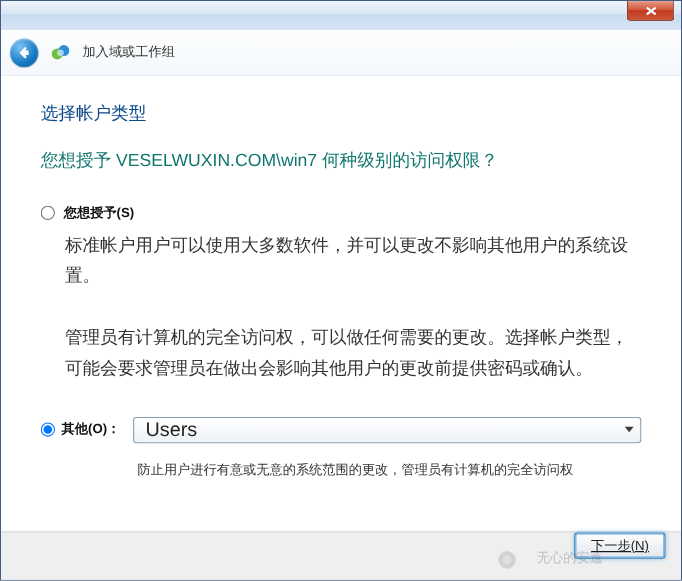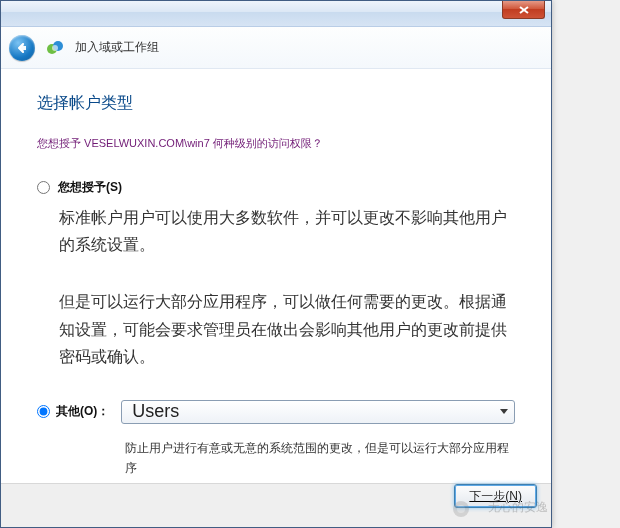--- a/index.html
+++ b/index.html
@@ -3,21 +3,21 @@
   <meta charset="utf-8">
   <style>
     * { margin: 0; padding: 0; box-sizing: border-box; }
     body {
       font-family: "Microsoft YaHei", "Segoe UI", Tahoma, sans-serif;
       width: 620px; height: 528px;
       background: #f0f0f0;
       overflow: hidden;
     }
     .window {
-      width: 552px; height: 528px;
+      width: 620px; height: 528px;
       background: #fff;
       border: 1px solid #415d83;
       display: flex; flex-direction: column;
       box-shadow: 0 0 6px rgba(0,0,0,0.25);
     }
     
     .titlebar {
       height: 26px;
       background: linear-gradient(to bottom, #eef4fb 0%, #dbe7f5 45%, #c9dbef 46%, #d6e4f4 100%);
       border-bottom: 1px solid #b9cde6;
@@ -63,21 +63,21 @@
       padding: 24px 36px 12px 36px;
       background: #fff;
       overflow: hidden;
     }
     .page-title {
       font-size: 16px; color: #0a4a8a;
       font-weight: normal;
       margin-bottom: 22px;
     }
     .prompt {
-      font-size: 11px; color: #701a75;
+      font-size: 16px; color: #0f766e;
       margin-bottom: 28px;
     }
     .option-block { margin-bottom: 30px; }
     .option-block.last { margin-bottom: 16px; }
     .opt-row {
       display: flex; align-items: center; gap: 8px;
       font-size: 12px; color: #111; font-weight: bold;
     }
     .opt-row input[type=radio] { width: 13px; height: 13px; }
     .opt-desc {
@@ -187,35 +187,35 @@
 
     <div class="option-block">
       <label class="opt-row">
         <input type="radio" name="acct" style="">
         <span>您想授予(S)</span>
       </label>
       <p class="opt-desc">标准帐户用户可以使用大多数软件，并可以更改不影响其他用户的系统设置。</p>
     </div>
 
     <div class="option-block">
-      <p class="opt-desc">但是可以运行大部分应用程序，可以做任何需要的更改。根据通知设置，可能会要求管理员在做出会影响其他用户的更改前提供密码或确认。</p>
+      <p class="opt-desc">管理员有计算机的完全访问权，可以做任何需要的更改。选择帐户类型，可能会要求管理员在做出会影响其他用户的更改前提供密码或确认。</p>
     </div>
 
     <div class="option-block last">
       <div class="other-row">
         <label class="other-label">
           <input type="radio" name="acct" checked="" style="">
           <span>其他(O)：</span>
         </label>
         <div class="dropdown">
           <span>Users</span>
           <span class="arrow"></span>
         </div>
       </div>
-      <p class="other-desc">防止用户进行有意或无意的系统范围的更改，但是可以运行大部分应用程序</p>
+      <p class="other-desc">防止用户进行有意或无意的系统范围的更改，管理员有计算机的完全访问权</p>
     </div>
 
   </div>
 
   <div class="footer">
     <div class="btn default">下一步(N)</div>
   </div>
 
 </div>
 

